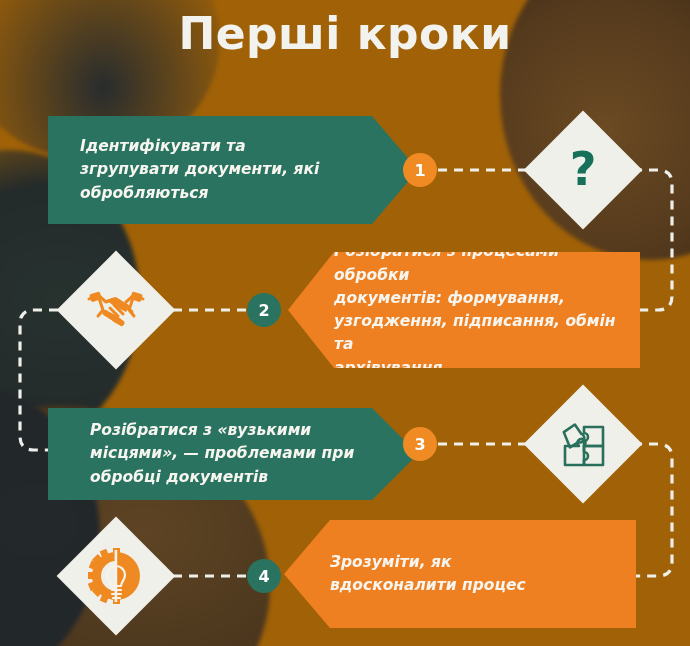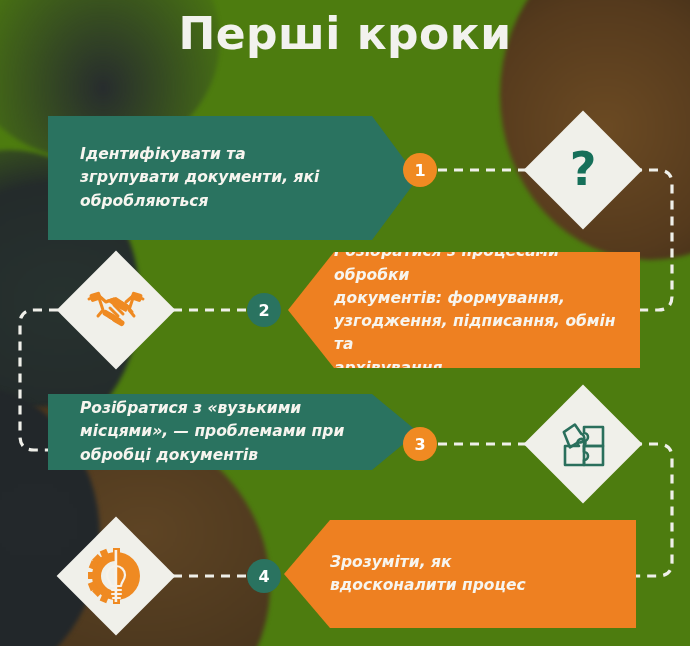--- a/index.html
+++ b/index.html
@@ -5,21 +5,21 @@
   html, body {
     margin: 0;
     padding: 0;
     background: #22272a;
   }
   #infographic {
     position: relative;
     width: 690px;
     height: 646px;
     overflow: hidden;
-    background: #4d7c0f;
+    background: #a16207;
     font-family: "DejaVu Sans", sans-serif;
   }
   
   .bg-layer {
     position: absolute;
     inset: 0;
     z-index: 0;
     pointer-events: none;
   }
   .blob {
@@ -195,21 +195,21 @@
     <path class="conn" d="M 58 310 L 34 310 Q 20 310 20 324 L 20 436 Q 20 450 34 450 L 64 450"></path>
 
     <path class="conn" d="M 438 444 L 533 444"></path>
 
     <path class="conn" d="M 633 444 L 658 444 Q 672 444 672 458 L 672 562 Q 672 576 658 576 L 620 576"></path>
 
     <path class="conn" d="M 246 576 L 158 576"></path>
   </svg>
 
   <div class="row">
-    <div class="banner banner-green" style="left:48px; top:116px; width:370px; height:124px; padding-left:32px; padding-right:60px;">
+    <div class="banner banner-green" style="left:48px; top:116px; width:370px; height:108px; padding-left:32px; padding-right:60px;">
       <div class="banner-text">Ідентифікувати та
 згрупувати документи, які
 обробляються</div>
     </div>
     <div class="badge badge-orange" style="left:403px; top:153px;">
       <span>1</span>
     </div>
     <div class="diamond" style="left:541px; top:128px;">
       <div class="diamond-inner">
         <span class="qmark">?</span>
@@ -247,21 +247,21 @@
             <rect x="21" y="27" width="15" height="6" rx="3" transform="rotate(30 28 30)"></rect>
             <rect x="26" y="30" width="13" height="6" rx="3" transform="rotate(30 32 33)"></rect>
             <path d="M20 12 L30 9 L44 18 L40 24 L28 18 Z"></path>
           </g>
         </svg>
       </div>
     </div>
   </div>
 
   <div class="row">
-    <div class="banner banner-green" style="left:48px; top:394px; width:370px; height:76px; padding-left:32px; padding-right:60px;">
+    <div class="banner banner-green" style="left:48px; top:408px; width:370px; height:92px; padding-left:42px; padding-right:60px;">
       <div class="banner-text">Розібратися з «вузькими
 місцями», — проблемами при
 обробці документів</div>
     </div>
     <div class="badge badge-orange" style="left:403px; top:427px;">
       <span>3</span>
     </div>
     <div class="diamond" style="left:541px; top:402px;">
       <div class="diamond-inner">
         <svg width="56" height="54" viewBox="0 0 56 54" aria-hidden="true">

